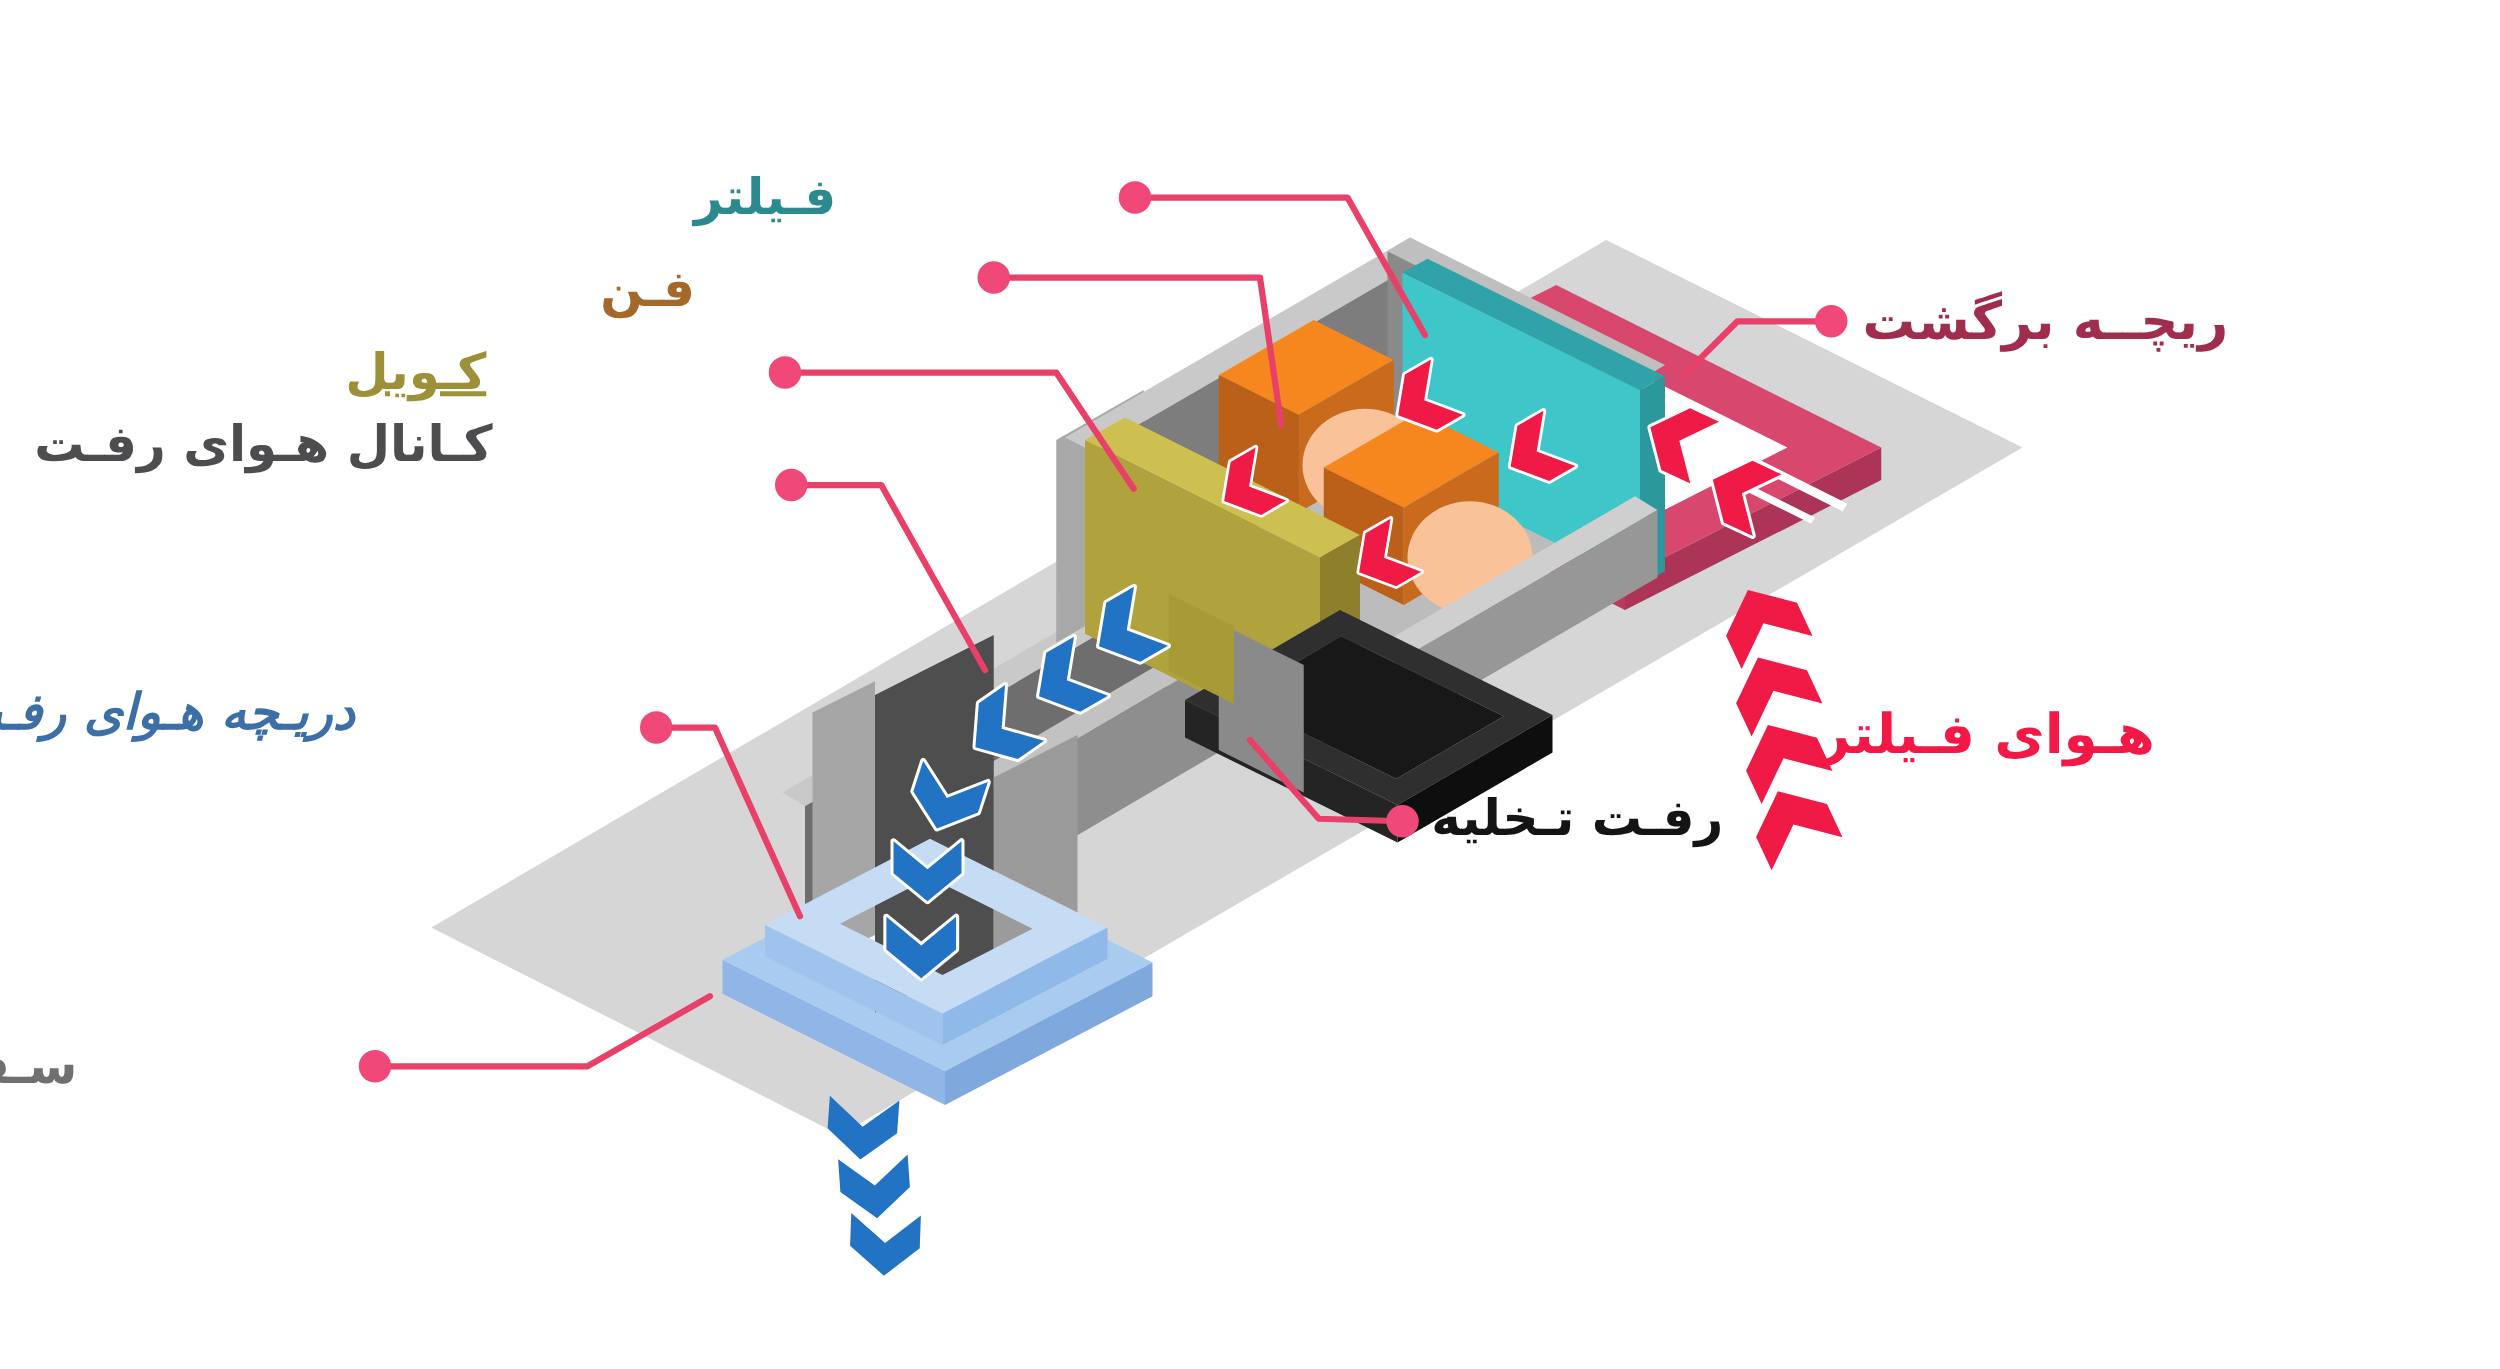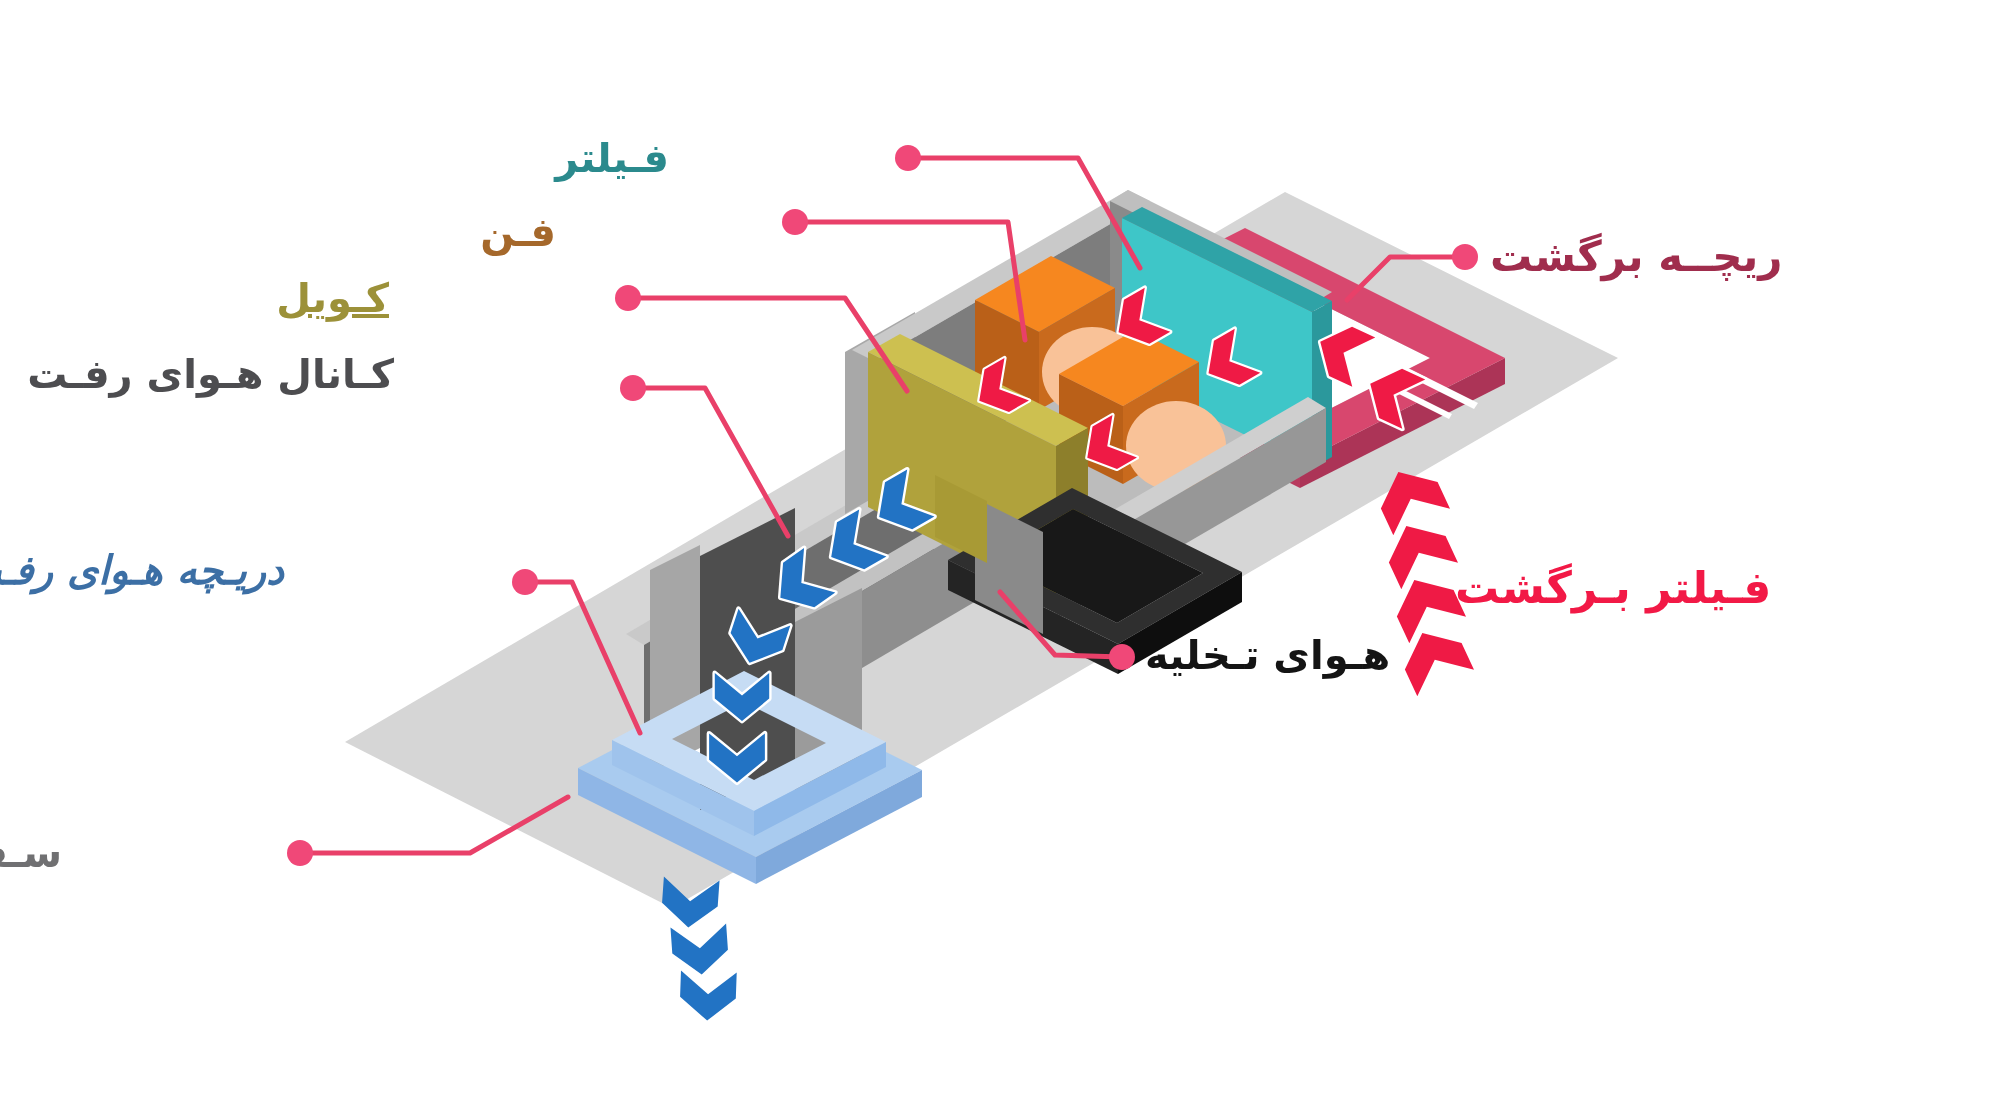--- a/index.html
+++ b/index.html
@@ -158,25 +158,25 @@
     <circle cx="1465" cy="257" r="13"></circle>
   </g>
 </svg>
 
   <div class="label lbl-40" style="right: 1115px; top: 158px; color: rgb(43, 138, 141);">فـیلتر</div>
 
   <div class="label lbl-40" style="right: 1228px; top: 232px; color: rgb(165, 104, 43);">فـن</div>
 
   <div class="label lbl-40" style="right: 1395px; top: 298px; color: rgb(156, 145, 57); text-decoration: underline;">کـویل</div>
 
-  <div class="label lbl-40" style="right: 1390px; top: 374px; color: rgb(77, 77, 80);">کـانال هـوای رفـت</div>
+  <div class="label lbl-40" style="right: 1390px; top: 356px; color: rgb(77, 77, 80);">کـانال هـوای رفـت</div>
 
   <div class="label lbl-40" style="right: 1500px; top: 570px; color: rgb(60, 111, 165); font-style: italic;">دریـچه هـوای رفـت</div>
 
   <div class="label lbl-40" style="right: 1722px; top: 853px; color: rgb(112, 112, 114);">سـقف</div>
 
   <div class="label lbl-42" style="left: 1490px; top: 257px; color: rgb(160, 45, 77);">دریچــه برگشت</div>
 
-  <div class="label lbl-44" style="left: 1455px; top: 588px; color: rgb(242, 25, 70);">فـیلتر بـرگشت</div>
+  <div class="label lbl-44" style="left: 1455px; top: 588px; color: rgb(242, 25, 70);">هـوای فـیلتر</div>
 
-  <div class="label lbl-40" style="left: 1145px; top: 655px; color: rgb(20, 20, 20);">هـوای تـخلیه</div>
+  <div class="label lbl-40" style="left: 1145px; top: 655px; color: rgb(20, 20, 20);">رفـت تـخلیه</div>
 
 </div>
 
 </body></html>

